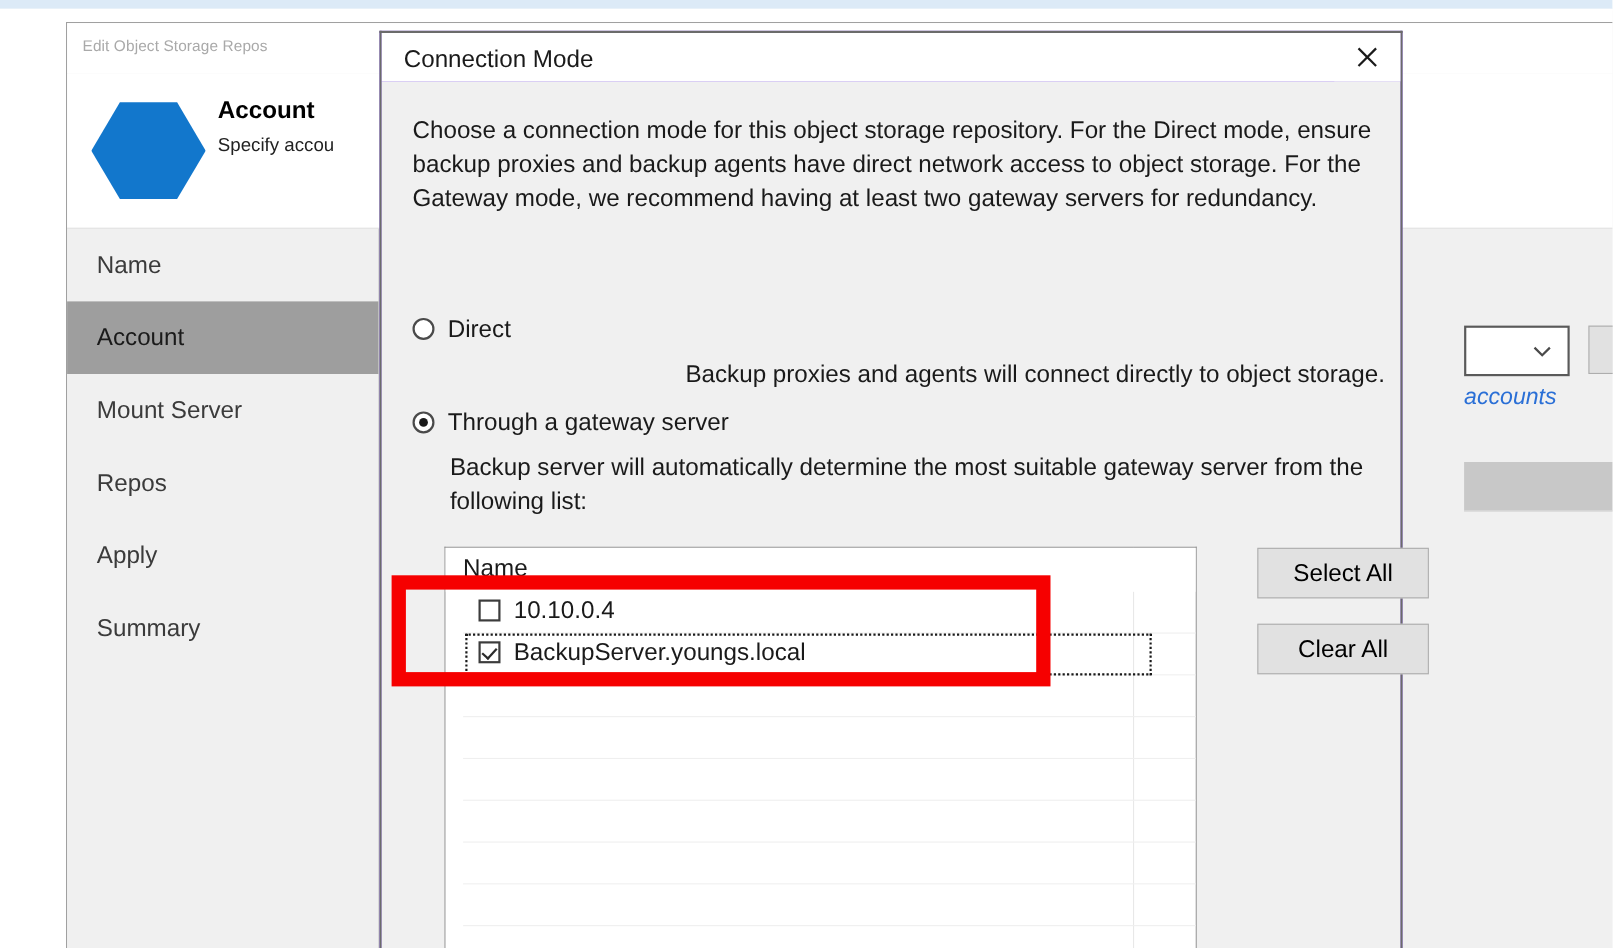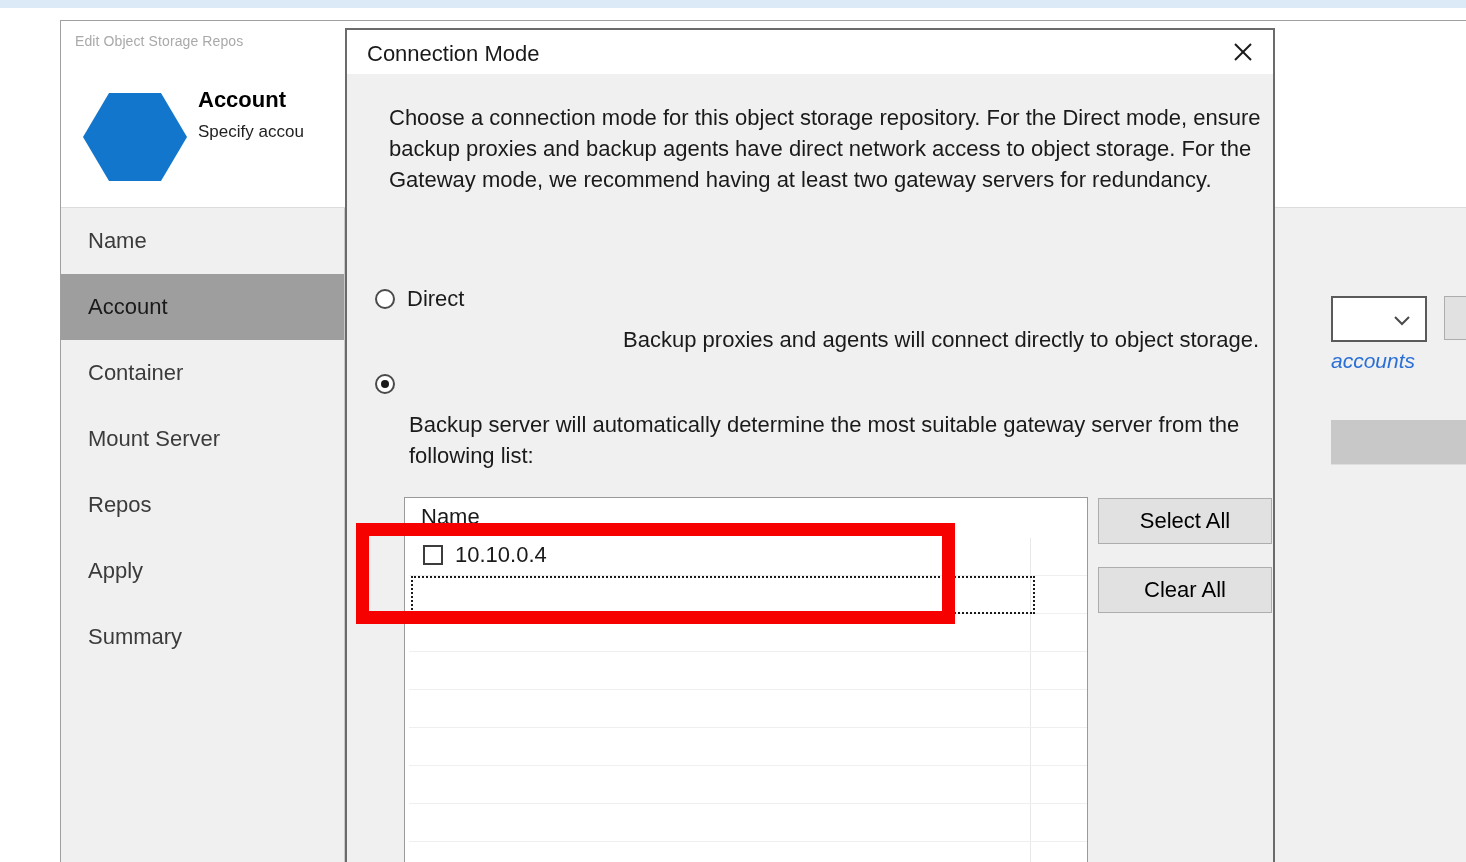--- a/index.html
+++ b/index.html
@@ -193,21 +193,20 @@
     right: 0; bottom: 0;
     background: #f0f0f0;
   }
   #dialog-desc {
     position: absolute;
     left: 28px; top: 28px;
     width: 884px;
     font-size: 22px;
     line-height: 31px;
     color: #1a1a1a;
-    margin-left: 14px;
   }
 
   .radio-row {
     position: absolute;
     left: 28px;
     font-size: 22px;
     color: #1a1a1a;
     white-space: nowrap;
   }
   #radio-direct { top: 212px; }
@@ -267,21 +266,21 @@
     color: #1a1a1a;
   }
   #list-col-divider {
     position: absolute;
     left: 625px; top: 0;
     width: 1px; bottom: 0;
     background: #e8e8e8;
   }
   .list-row {
     position: absolute;
-    left: 4px;
+    left: 16px;
     width: 100%;
     height: 38px;
     border-bottom: 1px solid #efefef;
     box-sizing: border-box;
     padding-left: 30px;
   }
   .row-content {
     position: absolute;
     left: 14px; top: 4px;
     font-size: 22px;
@@ -313,22 +312,22 @@
     width: 624px;
     height: 38px;
     border: 2px dotted #1a1a1a;
     box-sizing: border-box;
     pointer-events: none;
   }
 
   
   .list-button {
     position: absolute;
-    left: 751px;
-    width: 174px; height: 46px;
+    left: 796px;
+    width: 156px; height: 46px;
     background: #e1e1e1;
     border: 1px solid #adadad;
     box-sizing: border-box;
     font-size: 22px;
     color: #000000;
     text-align: center;
     line-height: 44px;
   }
   #select-all-button { top: 424px; }
   #clear-all-button  { top: 493px; }
@@ -361,21 +360,20 @@
         <polygon points="26,4 78,4 104,48 78,92 26,92 0,48" fill="#1277cc"></polygon>
       </svg>
     </div>
     <div id="header-title">Account</div>
     <div id="header-subtitle">Specify accou</div>
   </div>
 
   <div id="steps-panel">
     <div class="step-item">Name</div>
     <div class="step-item selected">Account</div>
-    <div class="step-item">Container</div>
     <div class="step-item">Mount Server</div>
     <div class="step-item">Repos</div>
     <div class="step-item">Apply</div>
     <div class="step-item">Summary</div>
   </div>
 
   <div id="wizard-body">
     <div id="account-combo">
       <span id="combo-chevron">
         <svg width="18" height="12" viewBox="0 0 18 12">
@@ -404,38 +402,41 @@
   <div id="dialog-body">
 
     <div id="dialog-desc">Choose a connection mode for this object storage repository. For the Direct mode, ensure backup proxies and backup agents have direct network access to object storage. For the Gateway mode, we recommend having at least two gateway servers for redundancy.</div>
 
     <div class="radio-row" id="radio-direct">
       <span class="radio-mark"></span><span>Direct</span>
     </div>
     <div class="radio-desc" id="desc-direct">Backup proxies and agents will connect directly to object storage.</div>
 
     <div class="radio-row" id="radio-gateway">
-      <span class="radio-mark checked"></span>
+      <span class="radio-mark checked"></span><span>Through a gateway server</span>
     </div>
     <div class="radio-desc" id="desc-gateway">Backup server will automatically determine the most suitable gateway server from the following list:</div>
 
     <div id="gateway-list">
       <div id="list-col-divider"></div>
 
       <div id="list-header">
         <div id="list-header-label">Name</div>
       </div>
 
       <div class="list-row" style="top:40px;">
         <div class="row-content">
           <span class="check-mark"></span><span>10.10.0.4</span>
         </div>
       </div>
 
       <div class="list-row" style="top:78px;">
+        <div class="row-content">
+          <span class="check-mark checked"></span><span>BackupServer.youngs.local</span>
+        </div>
         <div id="row-focus" style="top:0;"></div>
       </div>
 
       <div class="list-row" style="top:116px;"></div>
       <div class="list-row" style="top:154px;"></div>
       <div class="list-row" style="top:192px;"></div>
       <div class="list-row" style="top:230px;"></div>
       <div class="list-row" style="top:268px;"></div>
       <div class="list-row" style="top:306px;"></div>
       <div class="list-row" style="top:344px;"></div>

